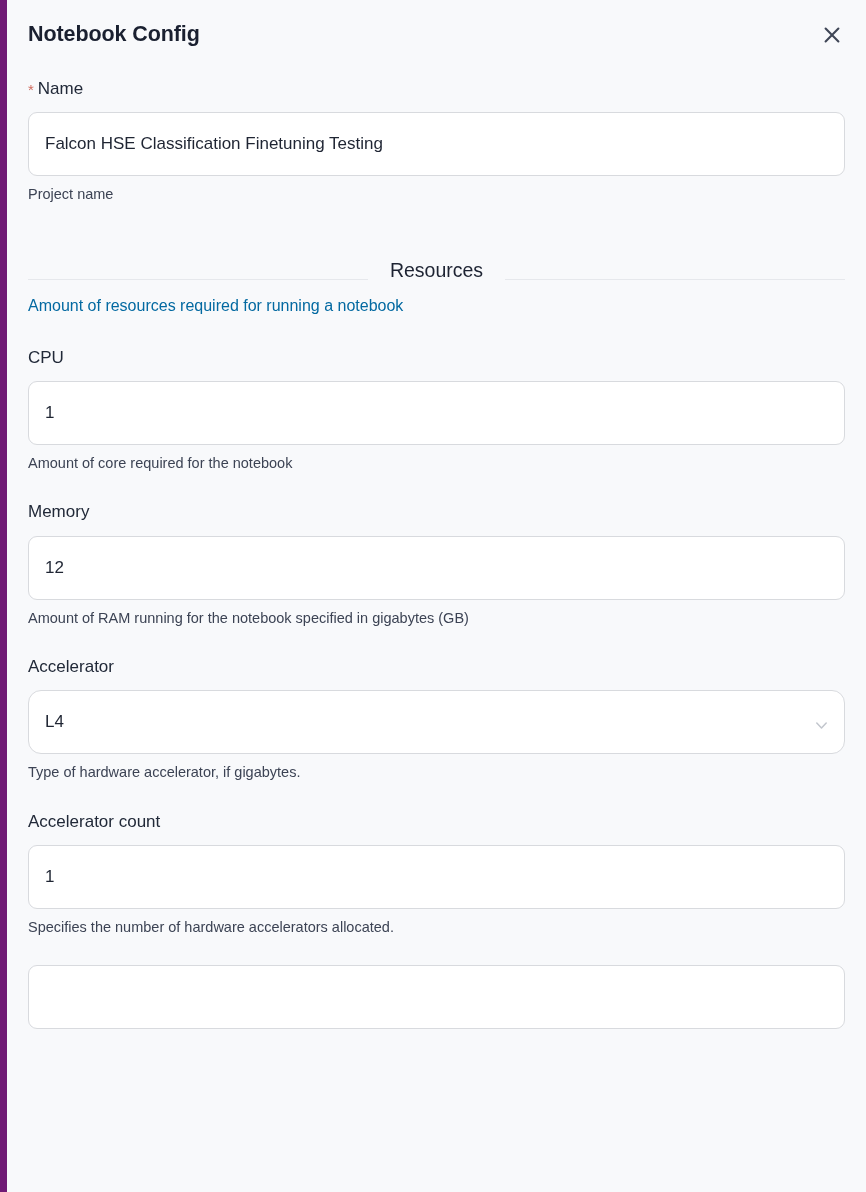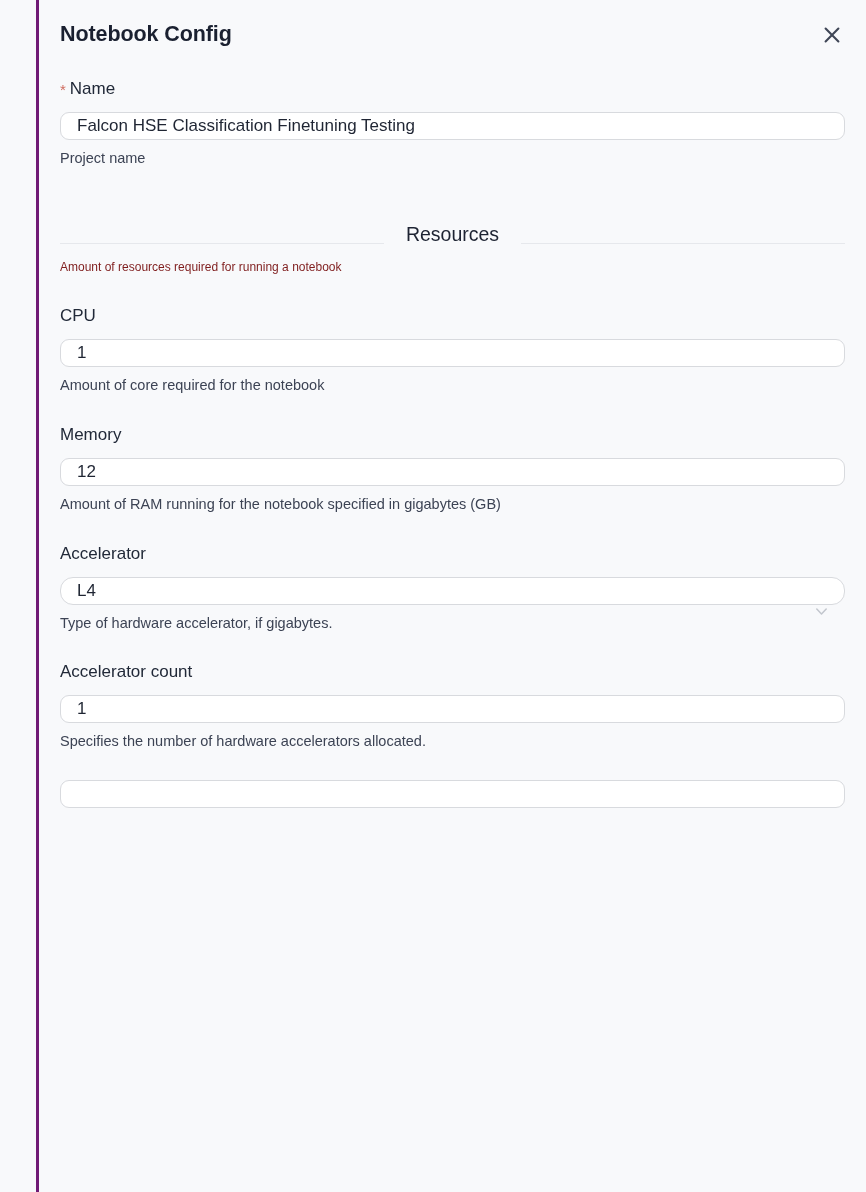--- a/index.html
+++ b/index.html
@@ -14,24 +14,23 @@
     background: #f8f9fb;
     color: #1f2533;
     overflow: hidden;
     position: relative;
   }
 
   .panel {
     position: absolute;
     inset: 0;
     background: #f8f9fb;
-    border-left: 3px solid #701a75;
+    border-left: 7px solid #701a75;
     padding: 0 21px;
     overflow: hidden;
-    margin-left: 36px;
   }
 
   
   .header {
     display: flex;
     align-items: flex-start;
     justify-content: space-between;
     padding-top: 22px;
   }
 
@@ -75,21 +74,21 @@
     margin-right: 4px;
     position: relative;
     top: 1px;
   }
 
   .input-wrap { position: relative; }
 
   .text-input {
     display: block;
     width: 100%;
-    height: 28px;
+    height: 64px;
     margin-top: 12px;
     background: #ffffff;
     border: 1px solid #d8dade;
     border-radius: 9px;
     padding: 0 16px;
     font-family: "Liberation Sans", sans-serif;
     font-size: 17px;
     color: #1f2533;
     outline: none;
   }
@@ -126,22 +125,22 @@
     height: 1px;
     background: #e6e8ec;
   }
   .section-title {
     font-size: 19.5px;
     color: #1d2332;
     white-space: nowrap;
     line-height: 1;
   }
   .section-desc {
-    font-size: 12px;
-    color: #7f1d1d;
+    font-size: 16px;
+    color: #0369a1;
     margin-top: 15px;
     line-height: 1.35;
   }
 
   .field.tight { margin-top: 30px; }
 </style>
 </head>
 <body>
 
 <div class="panel">

